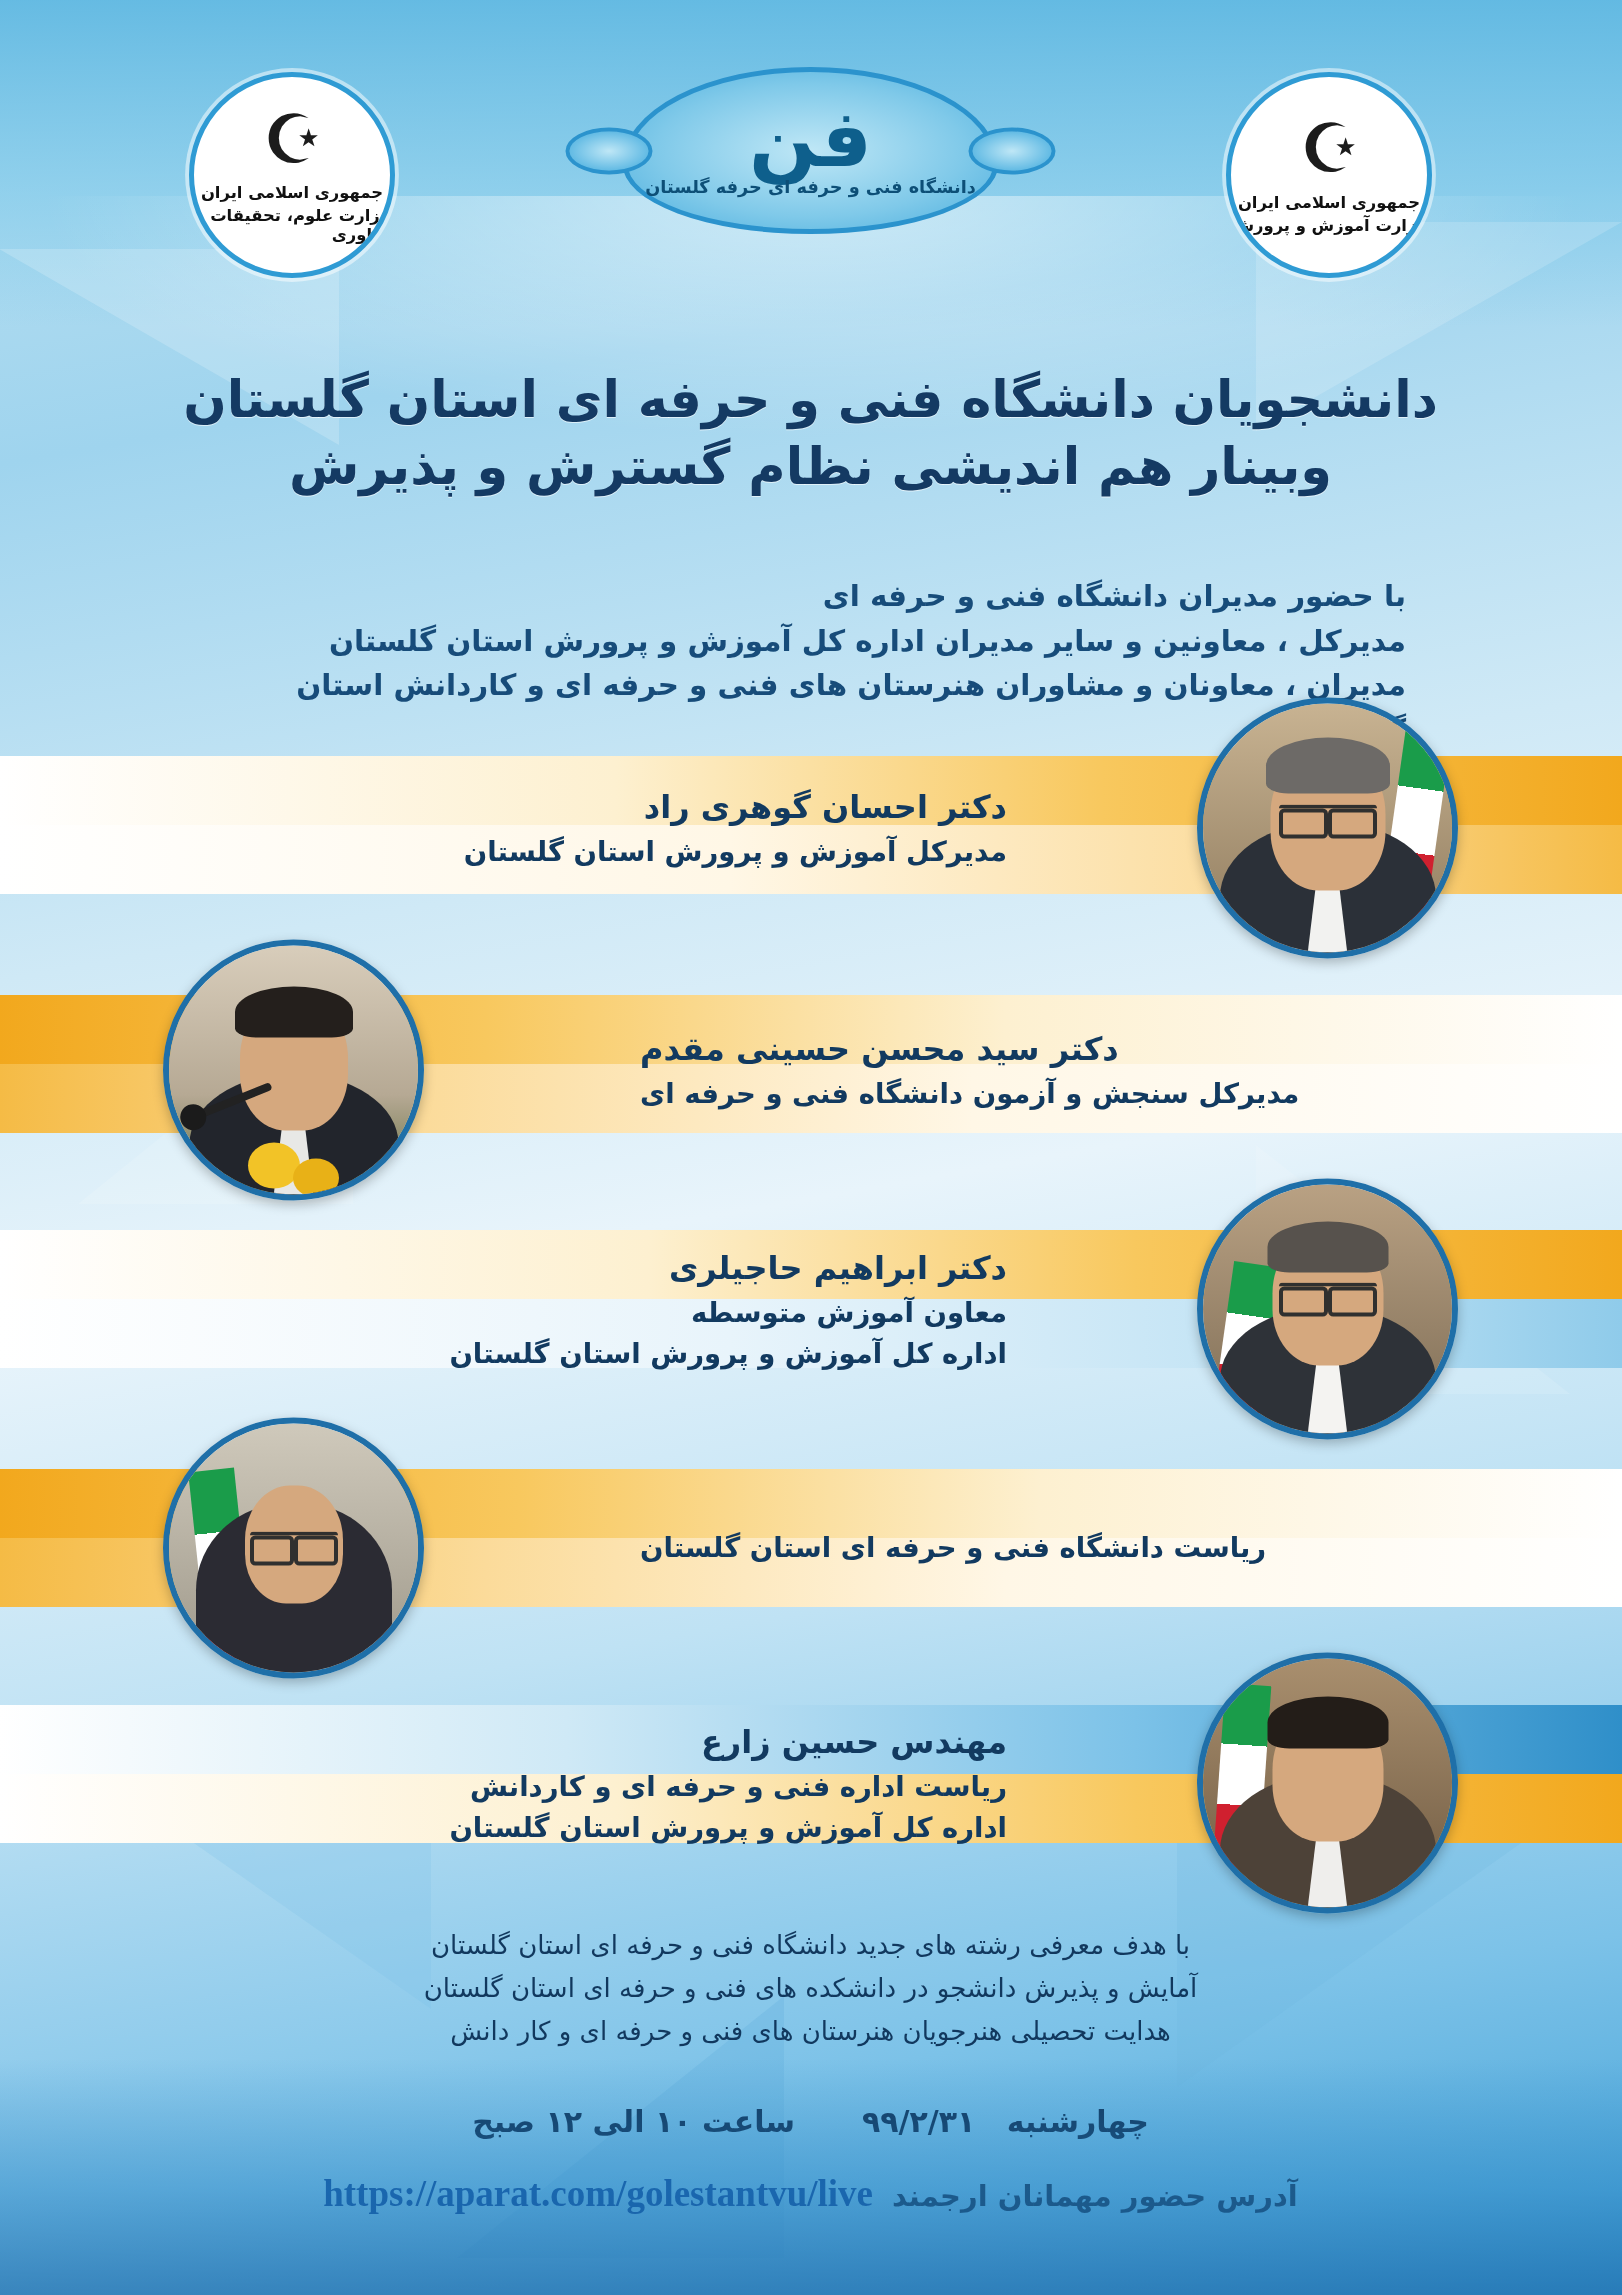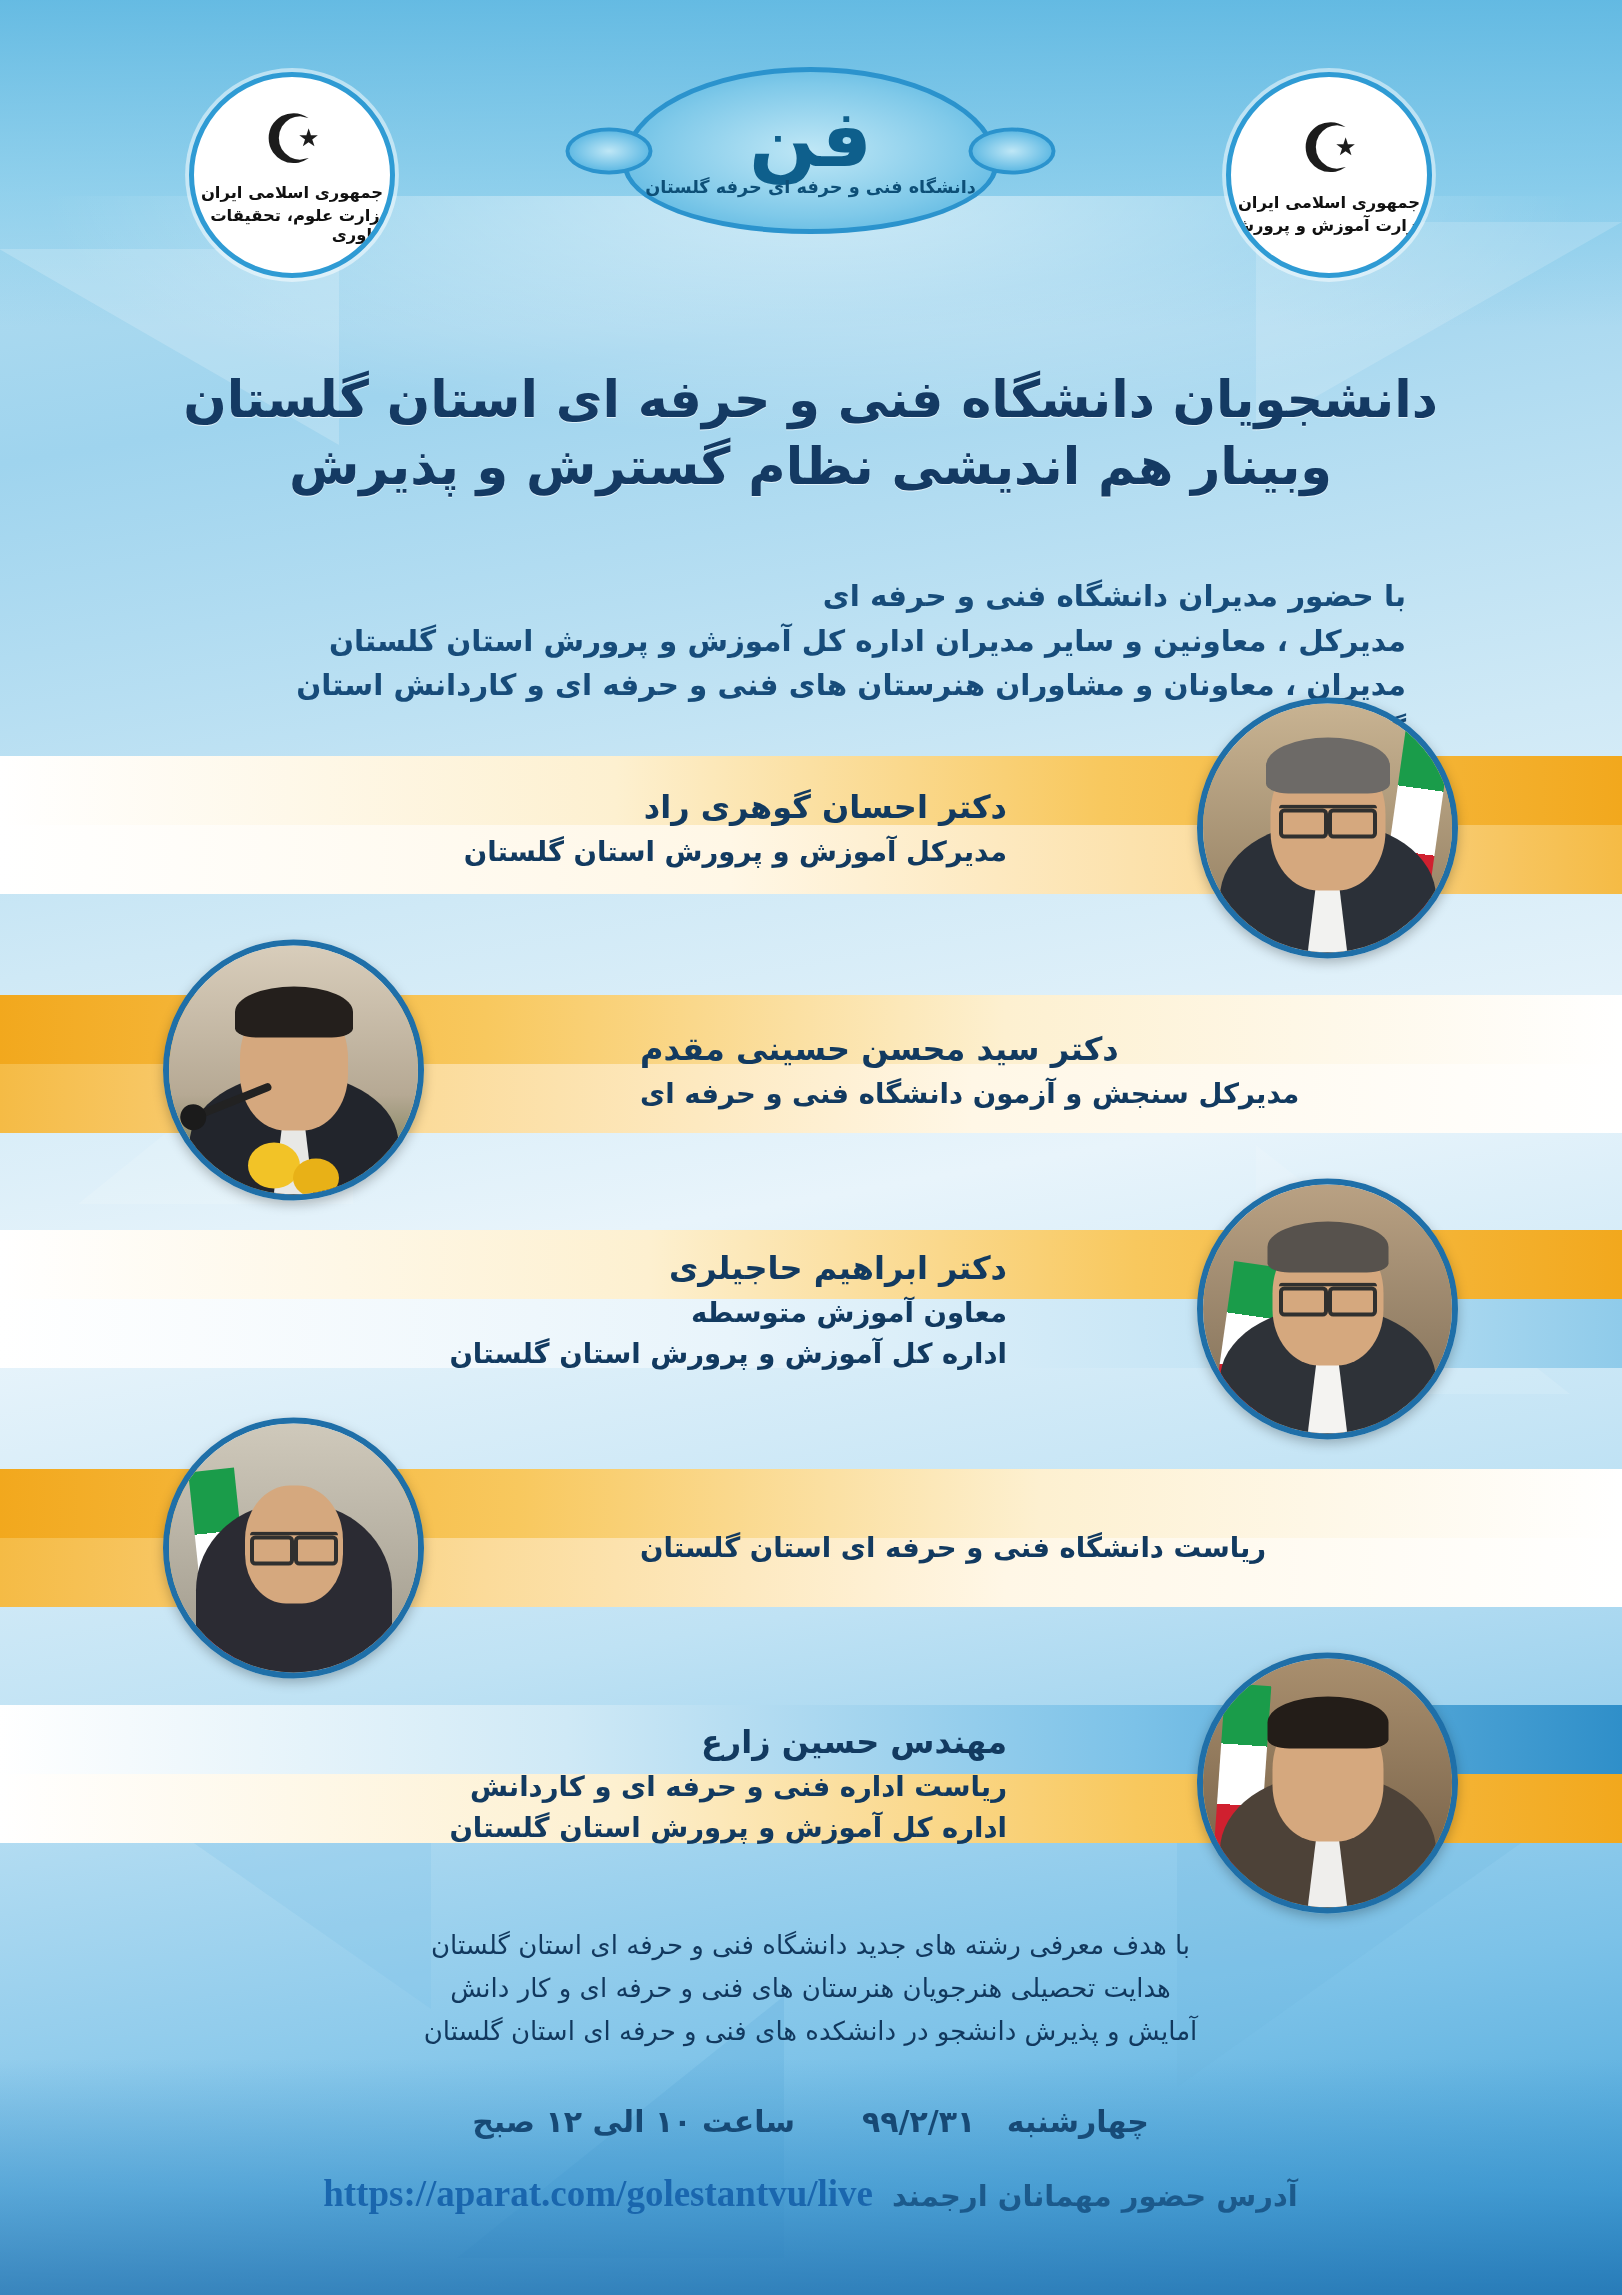--- a/index.html
+++ b/index.html
@@ -540,22 +540,22 @@
         <div class="ph-body" style="width:216px;height:154px;background:#4d4238;"></div>
         <div class="ph-shirt" style="background:#efeeec;"></div>
         <div class="ph-head" style="width:111px;height:134px;top:49px;"></div>
         <div class="ph-hair" style="width:121px;height:52px;top:38px;background:#231d18;"></div>
       </div>
     </div>
   </div>
 
   <div class="goals">
     <div>با هدف معرفی رشته های جدید دانشگاه فنی و حرفه ای استان گلستان</div>
+    <div>آمایش و پذیرش دانشجو در دانشکده های فنی و حرفه ای استان گلستان</div>
     <div>هدایت تحصیلی هنرجویان هنرستان های فنی و حرفه ای و کار دانش</div>
-    <div>آمایش و پذیرش دانشجو در دانشکده های فنی و حرفه ای استان گلستان</div>
   </div>
 
   <div class="datetime">
     <span>چهارشنبه</span>
     <span>&nbsp;</span>
     <span>۹۹/۲/۳۱</span>
     <span class="gap"></span>
     <span>ساعت ۱۰ الی ۱۲ صبح</span>
   </div>
 

